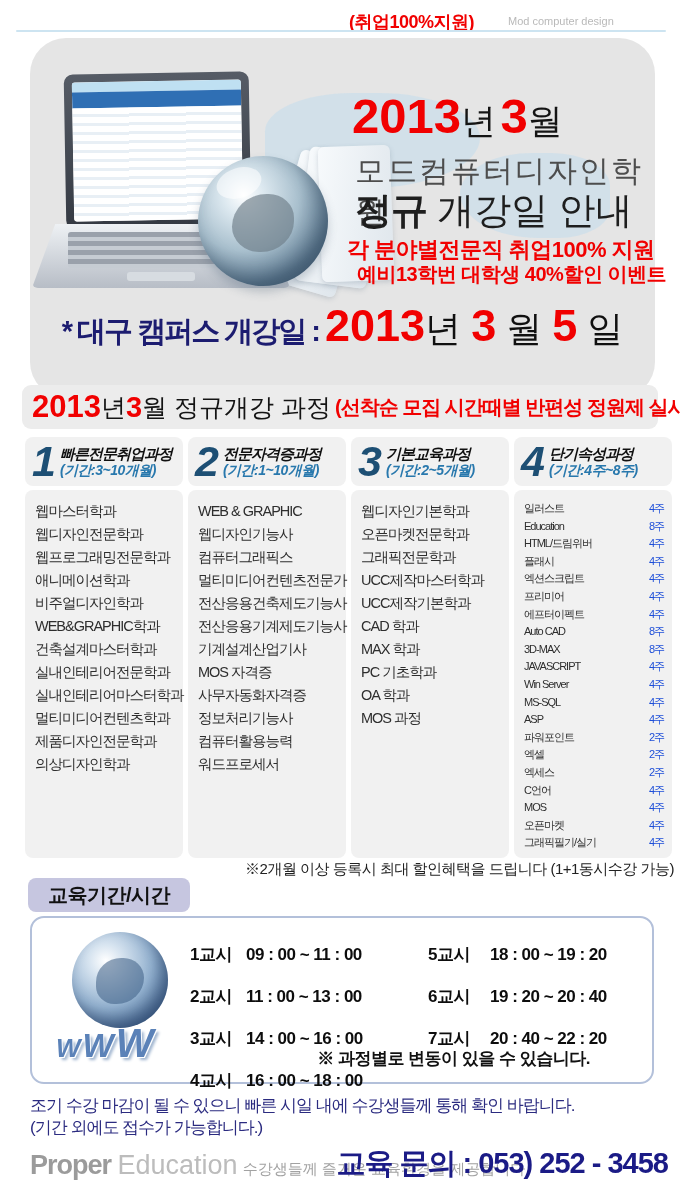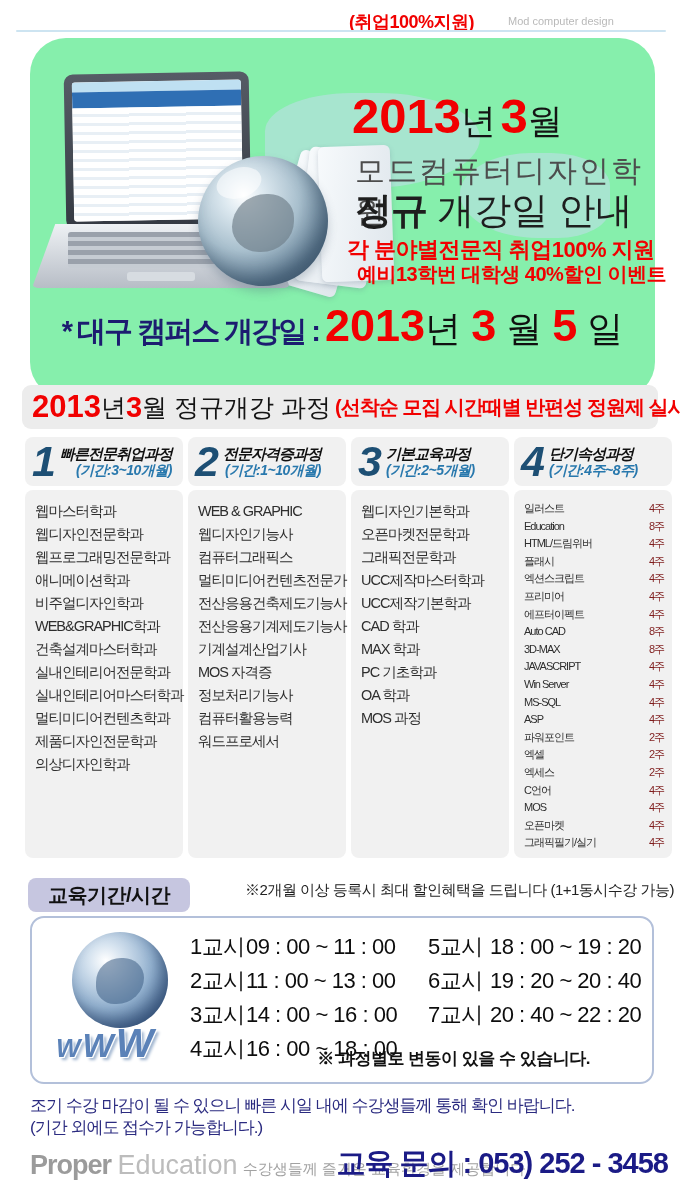--- a/index.html
+++ b/index.html
@@ -5,21 +5,21 @@
   html,body{margin:0;padding:0;}
   body{font-family:"Liberation Sans",sans-serif;background:#fff;}
   .page{position:relative;width:680px;height:1199px;background:#fff;overflow:hidden;}
 
   
   .support-label{position:absolute;left:349px;top:10px;font-size:18px;font-weight:bold;color:#f10000;letter-spacing:-0.5px;}
   .brand-label{position:absolute;left:508px;top:15px;font-size:11px;color:#b9b9b9;}
   .topline{position:absolute;top:30px;left:16px;width:650px;height:2px;background:#cde4f1;border-radius:2px;}
 
   
-  .hero{position:absolute;top:38px;left:30px;width:625px;height:360px;background:#86efac;border-radius:36px;}
+  .hero{position:absolute;top:38px;left:30px;width:625px;height:360px;background:#e5e5e5;border-radius:36px;}
   .map-blob{position:absolute;background:#c2dcec;opacity:.55;z-index:0;}
   .map-blob.b1{left:235px;top:55px;width:215px;height:95px;border-radius:46% 54% 60% 40%;}
   .map-blob.b2{left:430px;top:115px;width:150px;height:85px;border-radius:55% 45% 40% 60%;}
   .paper{position:absolute;width:72px;height:135px;background:linear-gradient(100deg,#f7fafc,#dfe6ec);border-radius:6px;box-shadow:0 2px 5px rgba(90,110,130,.25);z-index:1;}
   .paper.p1{left:252px;top:118px;transform:rotate(16deg);}
   .paper.p2{left:272px;top:112px;transform:rotate(7deg);}
   .paper.p3{left:290px;top:108px;transform:rotate(-2deg);}
   .laptop-screen{position:absolute;left:35px;top:35px;width:185px;height:155px;background:linear-gradient(#565c66,#343942);border-radius:9px;padding:8px;transform:rotate(-1deg);box-sizing:border-box;z-index:2;}
   .lcd{width:100%;height:100%;background:#fff;border-radius:3px;overflow:hidden;}
   .lcd-top{height:10px;background:#bfe0f2;}
@@ -54,42 +54,42 @@
   .bar .k{font-size:25px;color:#141414;}
   .bar .m{font-size:29px;font-weight:bold;color:#f10000;}
   .bar .note{font-size:20px;font-weight:bold;color:#f10000;letter-spacing:-1px;margin-left:4px;}
 
   
   .columns{position:absolute;top:437px;left:25px;width:647px;display:flex;gap:5px;}
   .col{width:158px;box-sizing:border-box;}
   .col-head{background:#f1f1f1;border-radius:8px;height:49px;display:flex;align-items:center;padding-left:7px;margin-bottom:4px;box-sizing:border-box;}
   .col-num{font-size:43px;font-weight:bold;font-style:italic;color:#1d4f74;line-height:1;margin-right:4px;}
   .col-title{font-size:15px;font-weight:bold;font-style:italic;color:#101010;letter-spacing:-1px;line-height:17px;}
-  .col-period{font-size:14px;font-weight:bold;font-style:italic;color:#2878ad;letter-spacing:-0.5px;line-height:16px;text-align:right;}
+  .col-period{font-size:14px;font-weight:bold;font-style:italic;color:#2878ad;letter-spacing:-0.5px;line-height:16px;}
   .col-body{background:#f1f1f1;border-radius:8px;height:368px;padding:10px 6px 0 10px;box-sizing:border-box;}
   .list-item{font-size:14.5px;color:#2e2e2e;line-height:23px;letter-spacing:-1px;white-space:nowrap;}
   .col-body.compact .list-item{font-size:11px;line-height:17.6px;display:flex;justify-content:space-between;padding-right:2px;text-align:center;}
-  .ci-weeks{color:#7f1d1d;margin-left:12px;}
-
-  .discount-note{position:absolute;top:860px;right:6px;font-size:15px;color:#222;letter-spacing:-0.5px;margin-top:21px;}
+  .ci-weeks{color:#1d4ed8;margin-left:12px;}
+
+  .discount-note{position:absolute;top:860px;right:6px;font-size:15px;color:#222;letter-spacing:-0.5px;}
 
   
   .tab{position:absolute;top:878px;left:28px;width:162px;height:34px;background:#c6c6e0;border-radius:8px;display:flex;align-items:center;justify-content:center;font-size:20px;font-weight:bold;color:#111;letter-spacing:-0.5px;}
   .schedule-box{position:absolute;top:916px;left:30px;width:624px;height:168px;border:2px solid #b3c0da;border-radius:14px;background:#fff;box-sizing:border-box;}
   .globe2-wrap{position:absolute;left:18px;top:14px;width:160px;height:140px;}
   .globe2{width:96px;height:96px;border-radius:50%;margin-left:22px;
     background:radial-gradient(circle at 35% 30%,#ffffff 0%,#d7e4f0 18%,#93b1cf 50%,#4e7099 78%,#35567c 100%);
     box-shadow:inset -6px -8px 14px rgba(25,45,80,.4);position:relative;}
   .globe2::after{content:"";position:absolute;left:24px;top:26px;width:48px;height:46px;background:#3c5c84;opacity:.55;border-radius:55% 45% 60% 40%;}
   .www{position:absolute;left:6px;bottom:6px;font-weight:bold;font-style:italic;color:#5b82b8;text-shadow:1px 1px 0 #fff,3px 3px 3px #9fb4cf;letter-spacing:2px;}
   .www .w1{font-size:26px;}
   .www .w2{font-size:33px;}
   .www .w3{font-size:40px;}
   .sched-area{position:absolute;left:158px;top:12px;width:456px;}
-  .sched-row{display:grid;grid-template-columns:56px 182px 62px auto;font-weight:normal;font-size:22px;color:#0d0d0d;line-height:34px;letter-spacing:-0.5px;white-space:nowrap;}
+  .sched-row{display:grid;grid-template-columns:56px 182px 62px auto;font-weight:bold;font-size:17px;color:#0d0d0d;line-height:34px;letter-spacing:-0.5px;white-space:nowrap;margin-top:8px;}
   .sched-note{position:absolute;right:62px;bottom:12px;font-size:17px;font-weight:bold;color:#111;letter-spacing:-0.5px;}
 
   
   .notice1{position:absolute;top:1094px;left:30px;font-size:17px;color:#2b2b80;letter-spacing:-1px;}
   .notice2{position:absolute;top:1116px;left:30px;font-size:17px;color:#2b2b80;letter-spacing:-1px;}
   .logo{position:absolute;top:1150px;left:30px;white-space:nowrap;}
   .logo .lp{font-size:27px;font-weight:bold;color:#9b9b9b;letter-spacing:-1px;}
   .logo .le{font-size:27px;color:#bcbcbc;letter-spacing:0px;}
   .logo .lt{font-size:15px;color:#a2a2a2;margin-left:5px;}
   .contact{position:absolute;top:1144px;right:12px;font-size:29px;font-weight:bold;color:#1b1b86;letter-spacing:-1px;}
@@ -180,20 +180,21 @@
       </div>
       <div class="col-body">
           <div class="list-item">WEB &amp; GRAPHIC</div>
           <div class="list-item">웹디자인기능사</div>
           <div class="list-item">컴퓨터그래픽스</div>
           <div class="list-item">멀티미디어컨텐츠전문가</div>
           <div class="list-item">전산응용건축제도기능사</div>
           <div class="list-item">전산응용기계제도기능사</div>
           <div class="list-item">기계설계산업기사</div>
           <div class="list-item">MOS 자격증</div>
+          <div class="list-item">사무자동화자격증</div>
           <div class="list-item">정보처리기능사</div>
           <div class="list-item">컴퓨터활용능력</div>
           <div class="list-item">워드프로세서</div>
         </div>
     </div>
     <div class="col">
       <div class="col-head">
         <span class="col-num">3</span>
         <div>
           <div class="col-title">기본교육과정</div>

